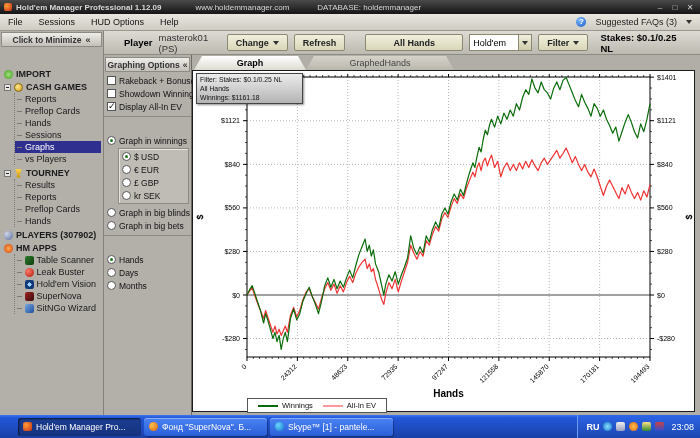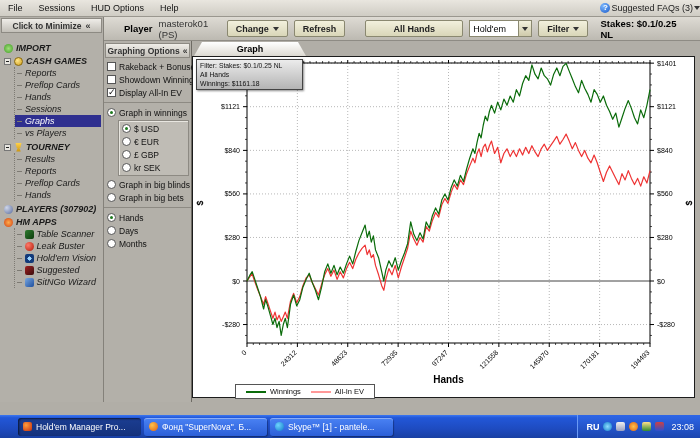--- a/index.html
+++ b/index.html
@@ -14,34 +14,34 @@
   .tb-url { margin-left:34px; white-space:nowrap; }
   .tb-db { margin-left:28px; white-space:nowrap; }
   .tb-spacer { flex:1; }
   .win-btn { width:12px; text-align:center; color:#ccc; font-size:8px; cursor:default; margin-left:3px; }
 
   
   .menubar { height:17px; background:linear-gradient(#e9e6df,#cfccc4); display:flex; align-items:center;
     font-size:9px; color:#111; border-bottom:1px solid #9a978f; }
   .menu-item { padding:0 8px; height:100%; display:flex; align-items:center; }
   .menubar .spacer { flex:1; }
-  .faq { display:flex; align-items:center; gap:1px; padding-right:0; font-size:9px; color:#222; }
+  .faq { display:flex; align-items:center; gap:9px; padding-right:8px; font-size:9px; color:#222; }
   .faq-q { width:10px; height:10px; border-radius:50%; background:radial-gradient(circle at 35% 30%,#7db9ff,#1959c8); color:#fff; font-size:8px; font-weight:bold; text-align:center; line-height:10px; }
   .faq-q::after { content:"?"; }
   .caret-dn { width:0; height:0; border-left:3px solid transparent; border-right:3px solid transparent; border-top:4px solid #333; display:inline-block; }
 
   
   .body { display:flex; height:385px; }
 
   
   .sidebar { width:104px; background:#b3b0a9; border-right:1px solid #84817a; font-size:9px; color:#1a1a1a; }
   .side-head { height:15px; margin:1px; background:linear-gradient(#efede8,#c2bfb8); border:1px solid #8d8a83;
     display:flex; align-items:center; justify-content:center; gap:4px; font-size:8.5px; font-weight:bold; color:#333; }
   .side-head .chev { font-size:9px; }
-  .side-list { padding:6px 0 0 4px;font-style:italic; }
+  .side-list { padding:18px 0 0 4px; }
   .side-cat { display:flex; align-items:center; gap:3px; font-weight:bold; font-size:9px; margin:3px 0 1px 0; }
   .sub-list { margin-left:10px; border-left:1px dotted #7d7a73; }
   .side-item { display:flex; align-items:center; height:12px; padding-left:2px; white-space:nowrap; }
   .side-item::before { content:""; width:5px; height:1px; background:#7d7a73; margin-right:3px; flex:0 0 auto; }
   .side-item.selected { background:#2f2f8f; color:#fff; width:86px; }
   .expander { width:7px; height:7px; background:#e8e6e0; border:1px solid #777; position:relative; flex:0 0 auto; }
   .expander::after { content:""; position:absolute; left:1px; top:2px; width:3px; height:1px; background:#222; }
   .ic { width:9px; height:9px; flex:0 0 auto; border-radius:2px; }
   .ic-import { background:radial-gradient(circle,#9fe07a,#3f9c22); border-radius:50%; }
   .ic-coins { background:radial-gradient(circle at 35% 35%,#ffe68a,#cf9e1c); border-radius:50%; border:1px solid #8a6a10; }
@@ -69,39 +69,39 @@
   .stakes { font-weight:bold; margin-left:6px; }
 
   
   .content { flex:1; display:flex; min-height:0; }
 
   
   .gopts { width:88px; background:#b3b0a9; border-right:1px solid #6e6b64; font-size:8.5px; color:#111; }
   .gopts-head { height:15px; margin:2px 1px; background:linear-gradient(#efede8,#c2bfb8); border:1px solid #8d8a83;
     display:flex; align-items:center; justify-content:center; gap:3px; font-size:8.5px; font-weight:bold; color:#333; }
   .opt-row { display:flex; align-items:center; gap:3px; height:13px; padding-left:3px; white-space:nowrap; }
-  .group { border-top:1px solid #8d8a83; margin-top:3px; padding-top:3px; }
+  .group { border-top:1px solid #8d8a83; margin-top:3px; padding-top:17px; }
   .cb { width:9px; height:9px; background:#fff; border:1px solid #555; flex:0 0 auto; position:relative; }
   .cb.checked::after { content:"✓"; position:absolute; left:0px; top:-2px; font-size:9px; color:#111; }
   .rb { width:9px; height:9px; background:#fff; border:1px solid #555; border-radius:50%; flex:0 0 auto; position:relative; }
   .rb.sel::after { content:""; position:absolute; left:2px; top:2px; width:3px; height:3px; border-radius:50%; background:#1f7a1f; }
   .cur-box { margin:1px 2px 2px 14px; background:#bfbcb5; border:1px solid #8d8a83; box-shadow:1px 1px 0 #e8e6e0 inset; padding:1px 0; }
 
   
   .gpane { flex:1; display:flex; flex-direction:column; min-width:0; }
   .tabs { height:15px; display:flex; align-items:flex-end; padding-left:2px; background:#b1aea7; }
   .tab { height:14px; display:flex; align-items:center; justify-content:center; font-size:9px;
     clip-path:polygon(8px 0, calc(100% - 8px) 0, 100% 100%, 0 100%); }
   .tab.active { width:112px; background:linear-gradient(#ffffff,#dddad2); font-weight:bold; color:#000; }
   .tab.inactive { width:148px; background:linear-gradient(#d6d3cb,#b9b6ae); color:#444; }
   .gwidget { position:relative; flex:1; background:#fff; border:1px solid #1c1c1c; margin:0 5px 4px 0; }
   .gwidget svg { position:absolute; left:0; top:0; }
   .tooltip { position:absolute; left:3px; top:2px; width:107px; background:linear-gradient(#ececec,#b4b4b4);
     border:1px solid #444; box-shadow:1px 1px 2px rgba(0,0,0,.45); font-size:6.8px; line-height:9px; padding:1px 3px; color:#111; z-index:5; }
-  .legend { position:absolute; left:42px; top:327px; height:15px; border:1px solid #555; background:#fff;
+  .legend { position:absolute; left:54px; top:327px; height:15px; border:1px solid #555; background:#fff;
     display:flex; align-items:center; gap:10px; padding:0 10px; font-size:7.5px; color:#111; z-index:4; }
   .leg-item { display:flex; align-items:center; gap:4px; }
   .leg-sample { width:20px; height:2px; }
 
   
   .taskbar { position:absolute; left:0; bottom:0; width:700px; height:23px;
     background:linear-gradient(#3b77f2 0%,#2257d8 12%,#1e4bc0 60%,#1940a3 100%); display:flex; align-items:center; }
   .startbtn { height:23px; width:72px; background:linear-gradient(#5fb84a,#2e8228 60%,#1f6a1c);
     border-radius:0 10px 10px 0; box-shadow:1px 0 3px rgba(0,0,0,.5); display:flex; align-items:center; justify-content:center; gap:4px;
     color:#fff; font-weight:bold; font-style:italic; font-size:11px; text-shadow:1px 1px 1px rgba(0,0,0,.5); }
@@ -125,20 +125,30 @@
   .ti-ff { background:radial-gradient(circle,#ffc24d,#e05f10); border-radius:50%; }
   .ti-upd { background:linear-gradient(#ffe08a,#2f8a2f); }
   .ti-net { background:linear-gradient(#d04040,#2b4fd0); }
   .clock { color:#fff; font-size:9px; margin-left:3px; }
 </style>
 </head>
 <body>
 
 <div id="app">
 
+  <div class="titlebar">
+    <span class="hm-logo"></span>
+    <span class="tb-title">Hold'em Manager Professional 1.12.09</span>
+    <span class="tb-url">www.holdemmanager.com</span>
+    <span class="tb-db">DATABASE: holdemmanager</span>
+    <span class="tb-spacer"></span>
+    <span class="win-btn">–</span>
+    <span class="win-btn">□</span>
+    <span class="win-btn">✕</span>
+  </div>
 
   <div class="menubar">
     <span class="menu-item">File</span>
     <span class="menu-item">Sessions</span>
     <span class="menu-item">HUD Options</span>
     <span class="menu-item">Help</span>
     <span class="spacer"></span>
     <span class="faq">
       <span class="faq-q"></span>
       <span>Suggested FAQs (3)</span>
@@ -207,21 +217,21 @@
           <span>PLAYERS (307902)</span>
         </div>
         <div class="side-cat">
           <span class="ic ic-apps"></span>
           <span>HM APPS</span>
         </div>
         <div class="sub-list">
           <div class="side-item"><span class="ic ic-scanner"></span>&nbsp;<span>Table Scanner</span></div>
           <div class="side-item"><span class="ic ic-leak"></span>&nbsp;<span>Leak Buster</span></div>
           <div class="side-item"><span class="ic ic-vision"></span>&nbsp;<span>Hold'em Vision</span></div>
-          <div class="side-item"><span class="ic ic-ninja"></span>&nbsp;<span>Suggested</span></div>
+          <div class="side-item"><span class="ic ic-ninja"></span>&nbsp;<span>SuperNova</span></div>
           <div class="side-item"><span class="ic ic-wizard"></span>&nbsp;<span>SitNGo Wizard</span></div>
         </div>
       </div>
     </div>
 
     <div class="main">
 
       <div class="playerbar">
         <span class="pb-label">Player</span>
         <span class="pb-name">masterok01 (PS)</span>
@@ -312,20 +322,23 @@
               <span class="rb"></span>
               <span>Months</span>
             </div>
           </div>
         </div>
 
         <div class="gpane">
           <div class="tabs">
             <div class="tab active">
                 <span>Graph</span>
+              </div>
+            <div class="tab inactive">
+                <span>GraphedHands</span>
               </div>
           </div>
           <div class="gwidget">
             <svg width="511" height="343" viewBox="0 0 511 343">
                 <line x1="104.37577702025266" y1="6" x2="104.37577702025266" y2="286" stroke="#9a9a9a" stroke-width="0.7" stroke-dasharray="1,2"></line>
                 <line x1="154.7494819864982" y1="6" x2="154.7494819864982" y2="286" stroke="#9a9a9a" stroke-width="0.7" stroke-dasharray="1,2"></line>
                 <line x1="205.1252590067509" y1="6" x2="205.1252590067509" y2="286" stroke="#9a9a9a" stroke-width="0.7" stroke-dasharray="1,2"></line>
                 <line x1="255.50103602700352" y1="6" x2="255.50103602700352" y2="286" stroke="#9a9a9a" stroke-width="0.7" stroke-dasharray="1,2"></line>
                 <line x1="305.87474099324913" y1="6" x2="305.87474099324913" y2="286" stroke="#9a9a9a" stroke-width="0.7" stroke-dasharray="1,2"></line>
                 <line x1="356.2505180135018" y1="6" x2="356.2505180135018" y2="286" stroke="#9a9a9a" stroke-width="0.7" stroke-dasharray="1,2"></line>

